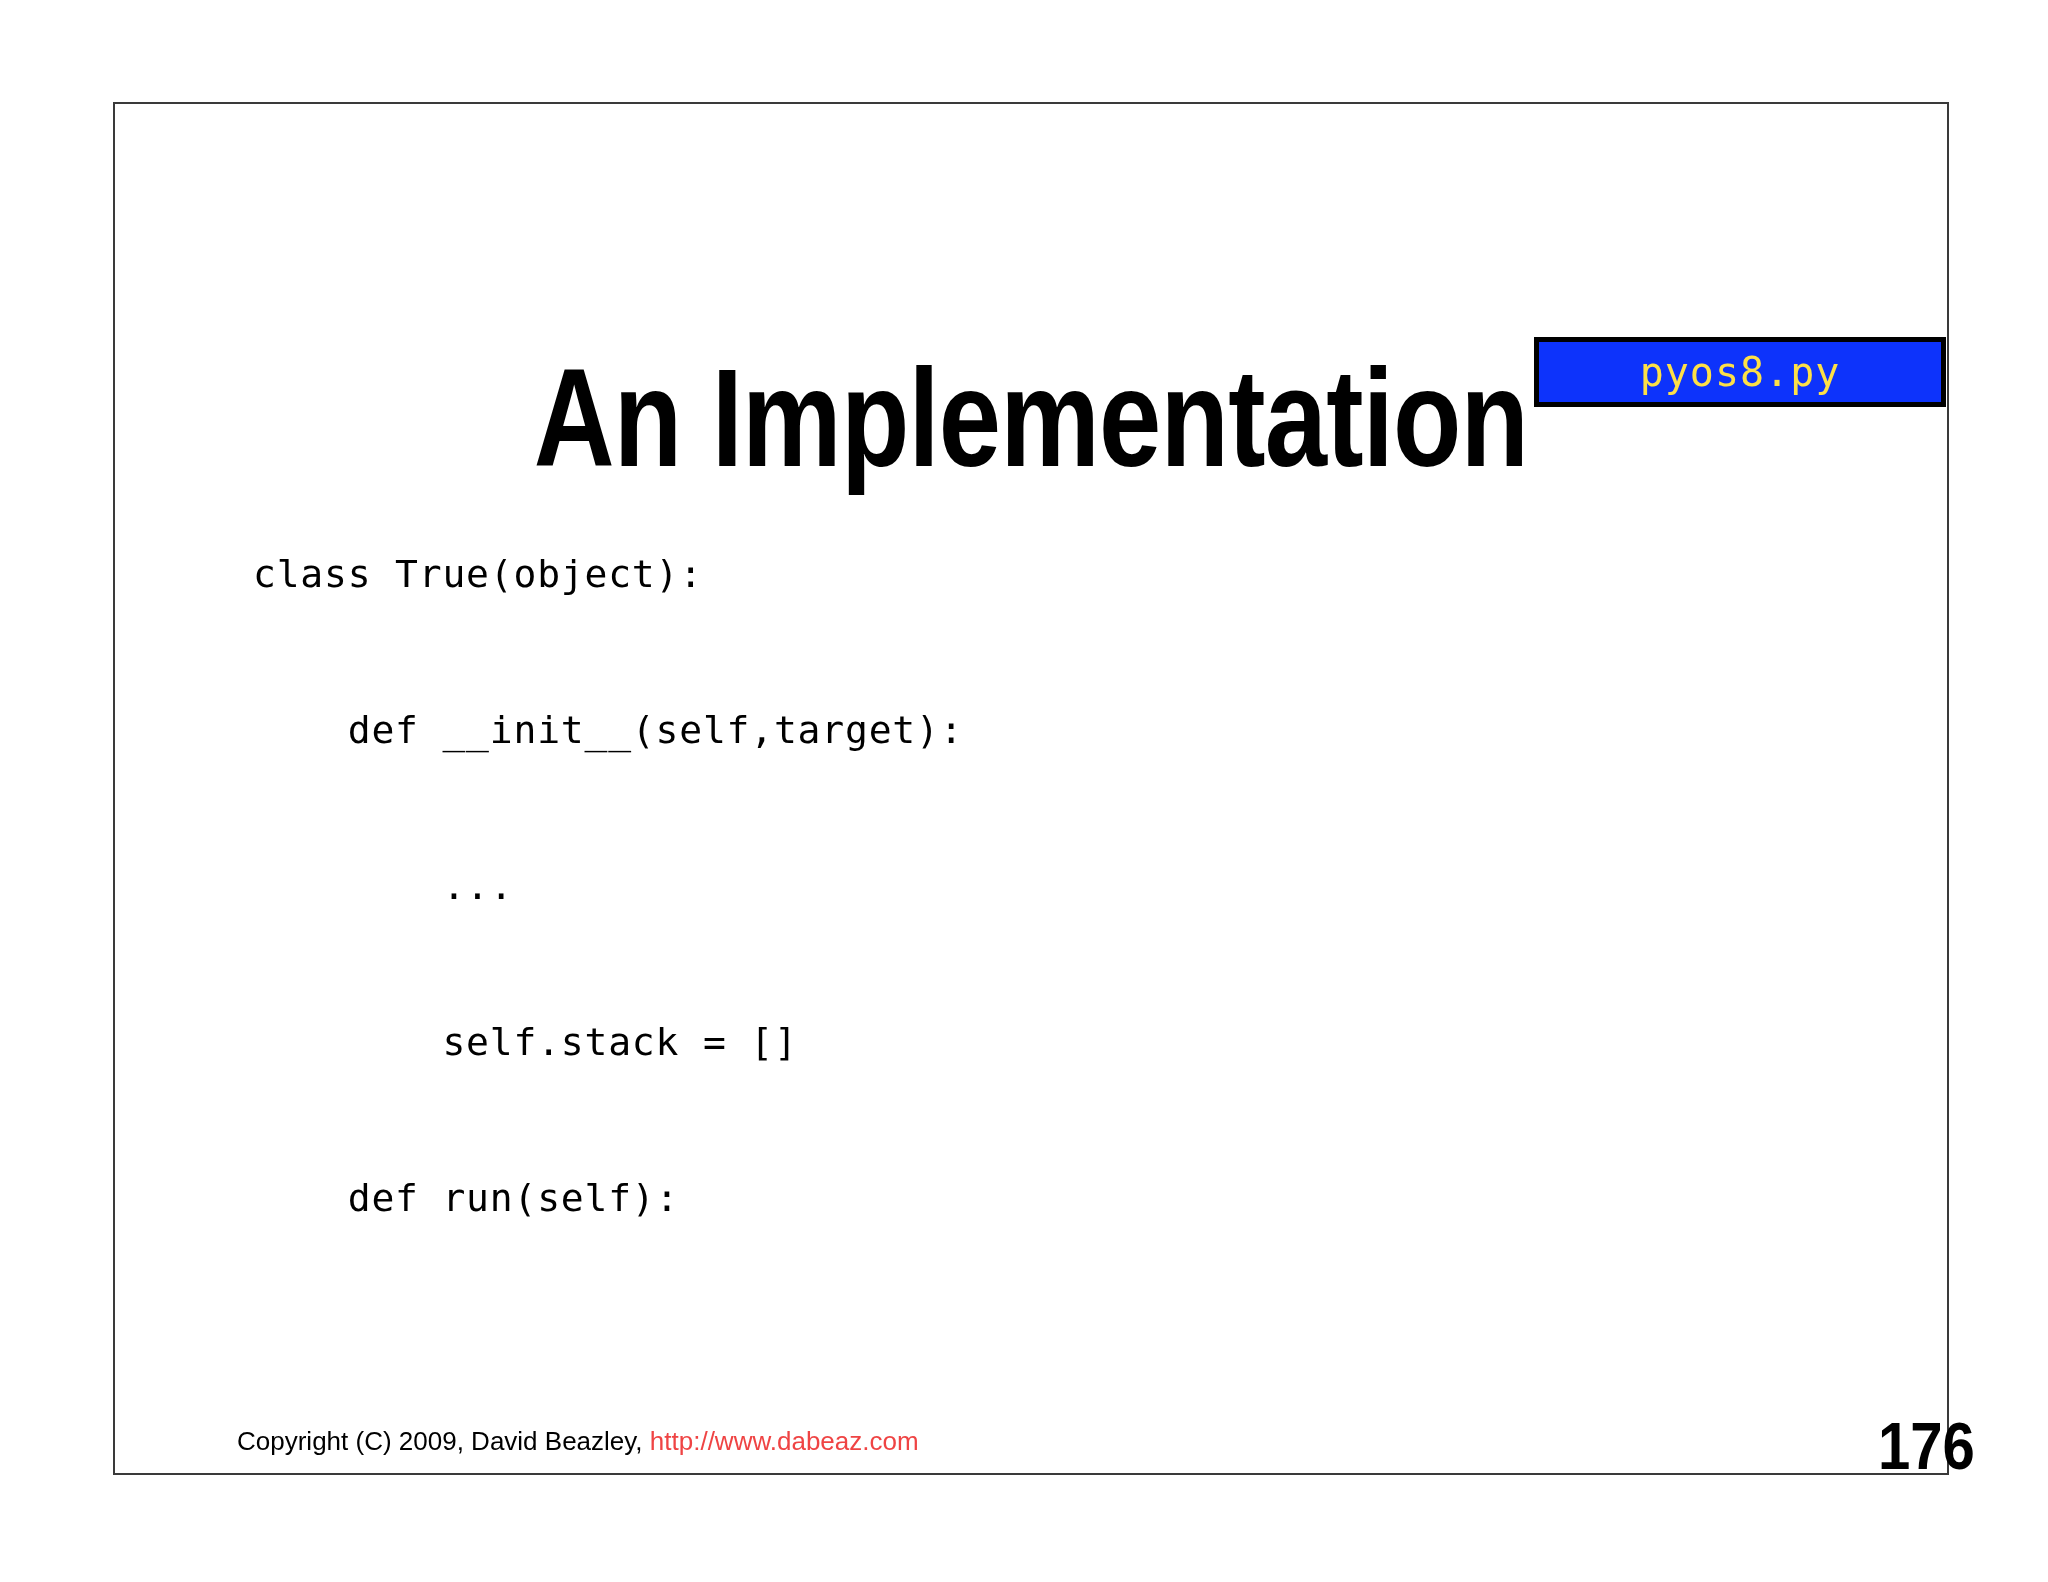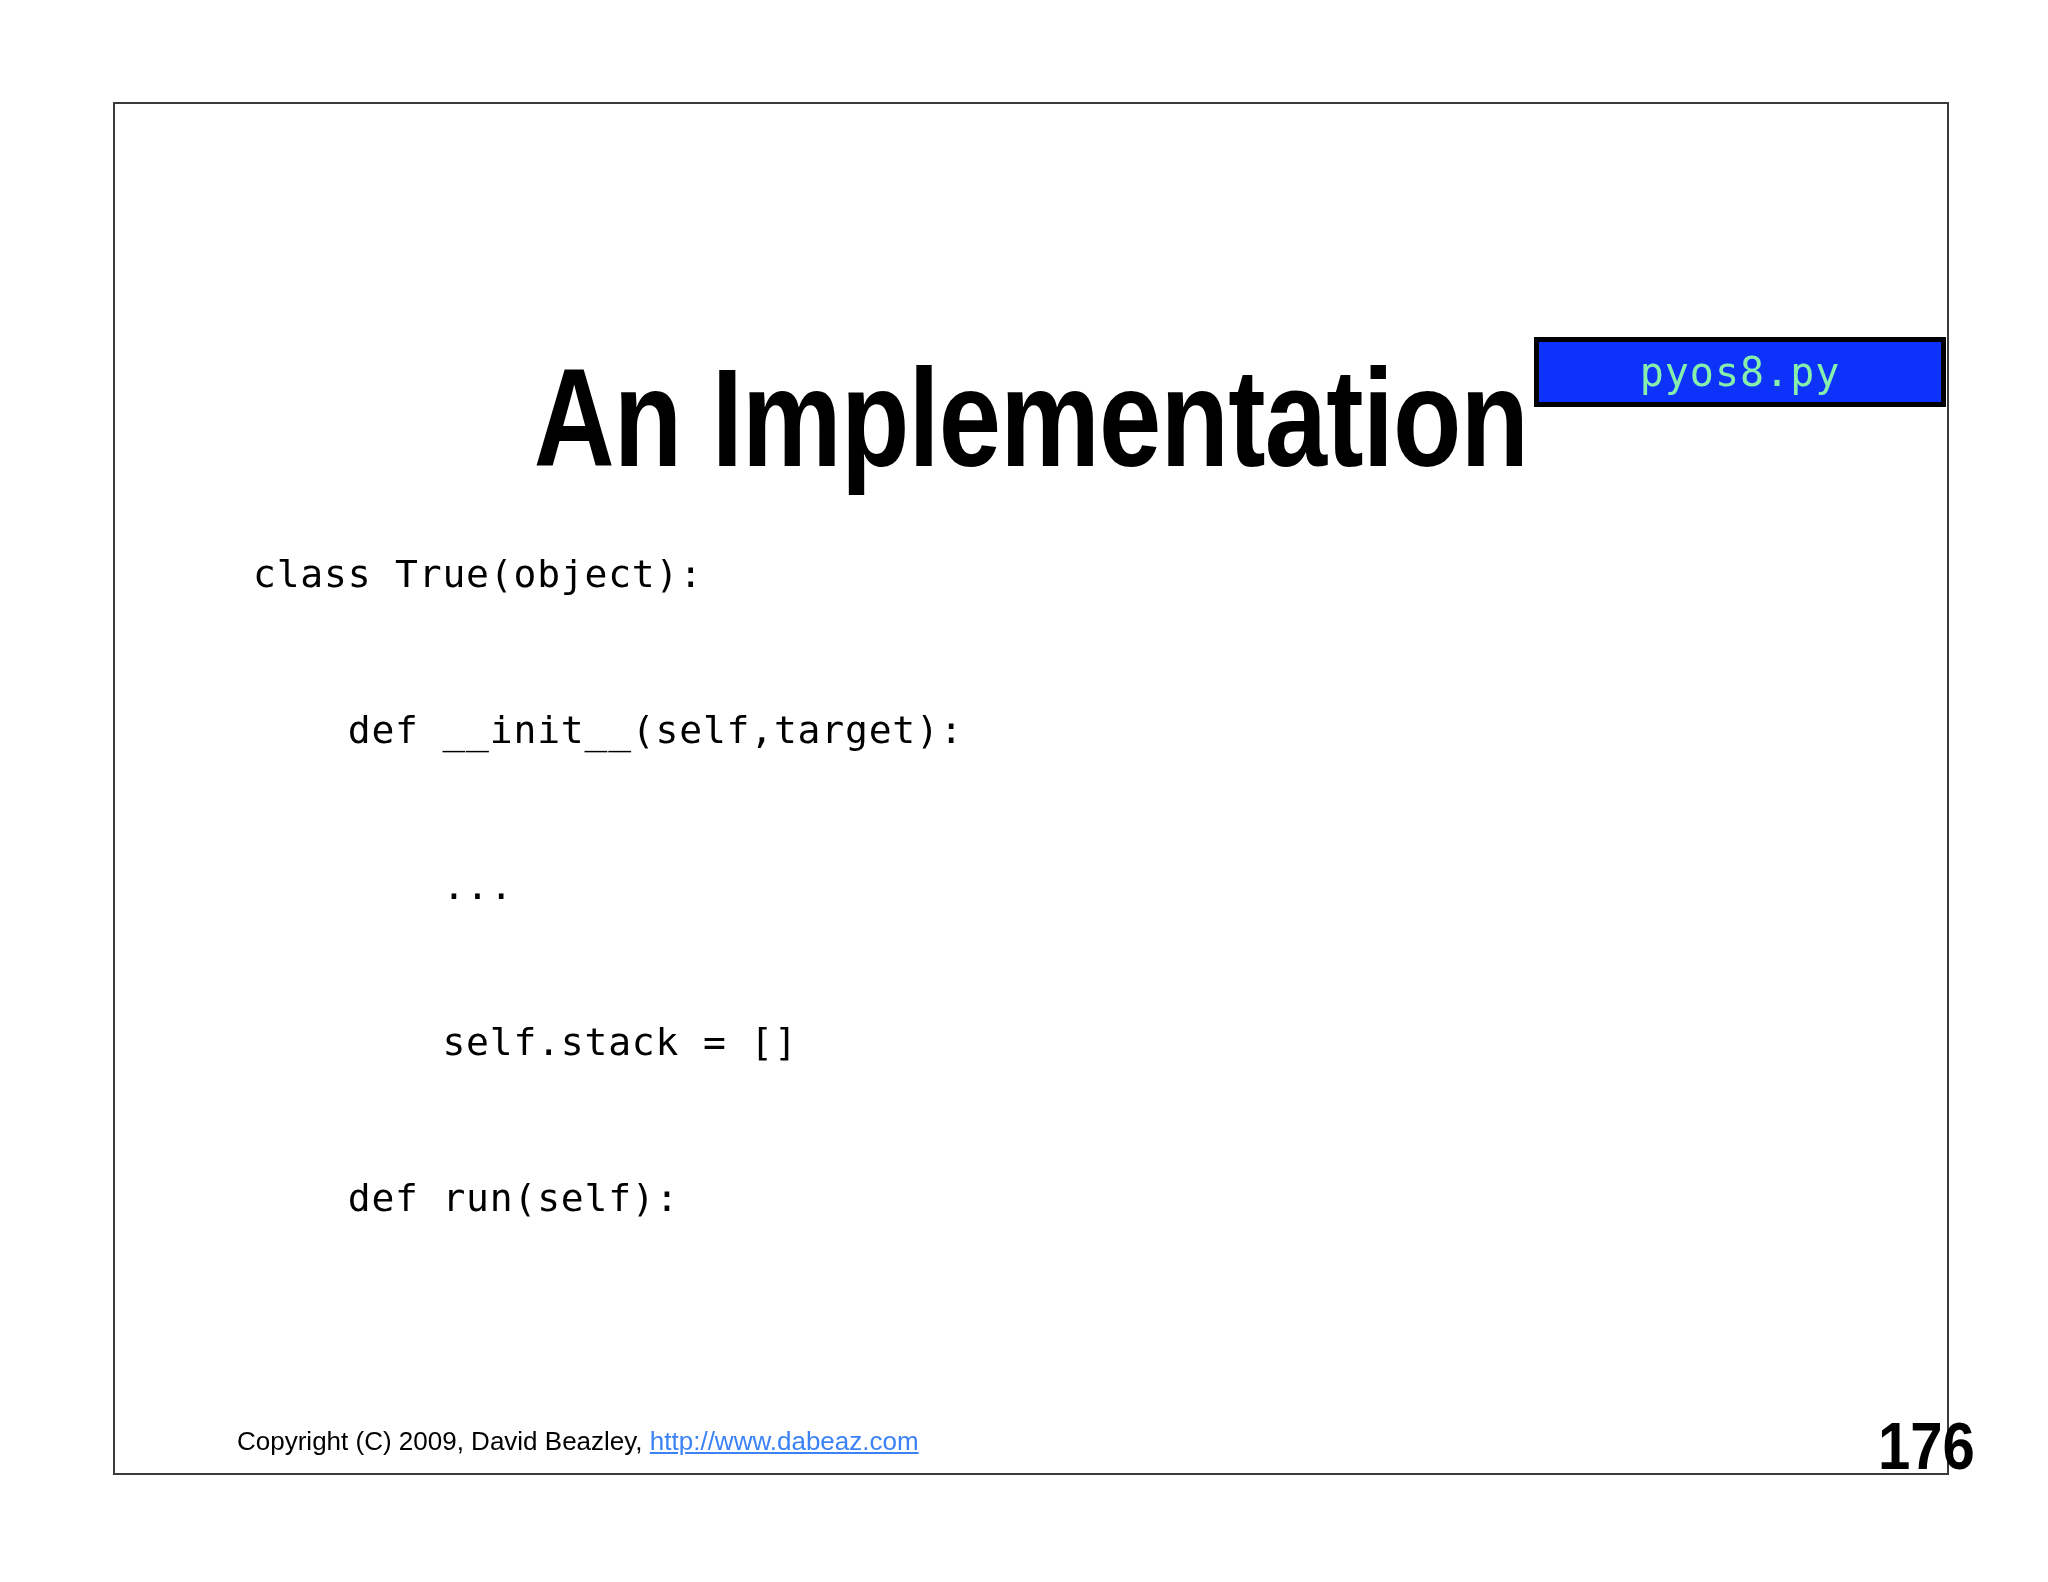--- a/index.html
+++ b/index.html
@@ -75,38 +75,37 @@
     border: 5px solid #000000;
     box-sizing: border-box;
     display: flex;
     align-items: center;
     justify-content: center;
     z-index: 5;
   }
   #file-badge-label {
     font-family: "DejaVu Sans Mono", "Liberation Mono", monospace;
     font-size: 40px;
-    color: #86efac;
+    color: #fde047;
     letter-spacing: 1px;
     white-space: nowrap;
   }
 
   
   #footer {
     position: absolute;
     left: 122px;
     bottom: 16px;
     font-family: "Liberation Sans", sans-serif;
     font-size: 26px;
     color: #000000;
     white-space: nowrap;
   }
   #footer-link {
-    text-decoration: underline;
-    color: #3b82f6;
+    color: #ef4444;
   }
 
   
   #page-number {
     position: absolute;
     left: 1878px;
     top: 1408px;
     font-family: "Liberation Sans Narrow", "Liberation Sans", sans-serif;
     font-size: 66px;
     font-weight: 700;

